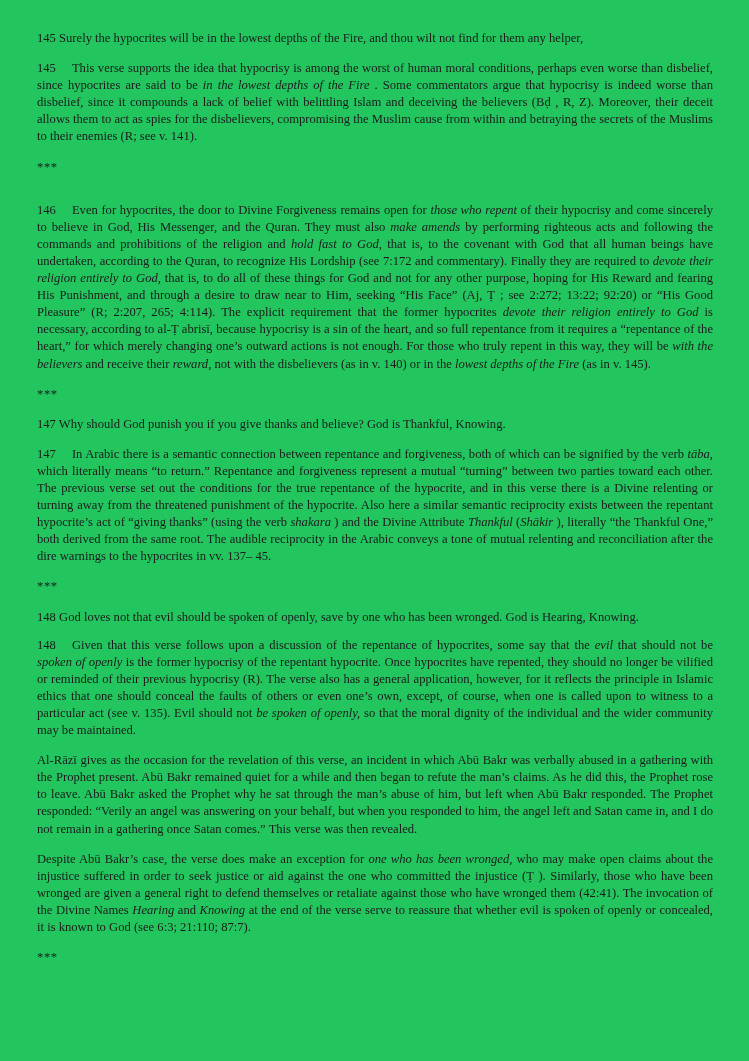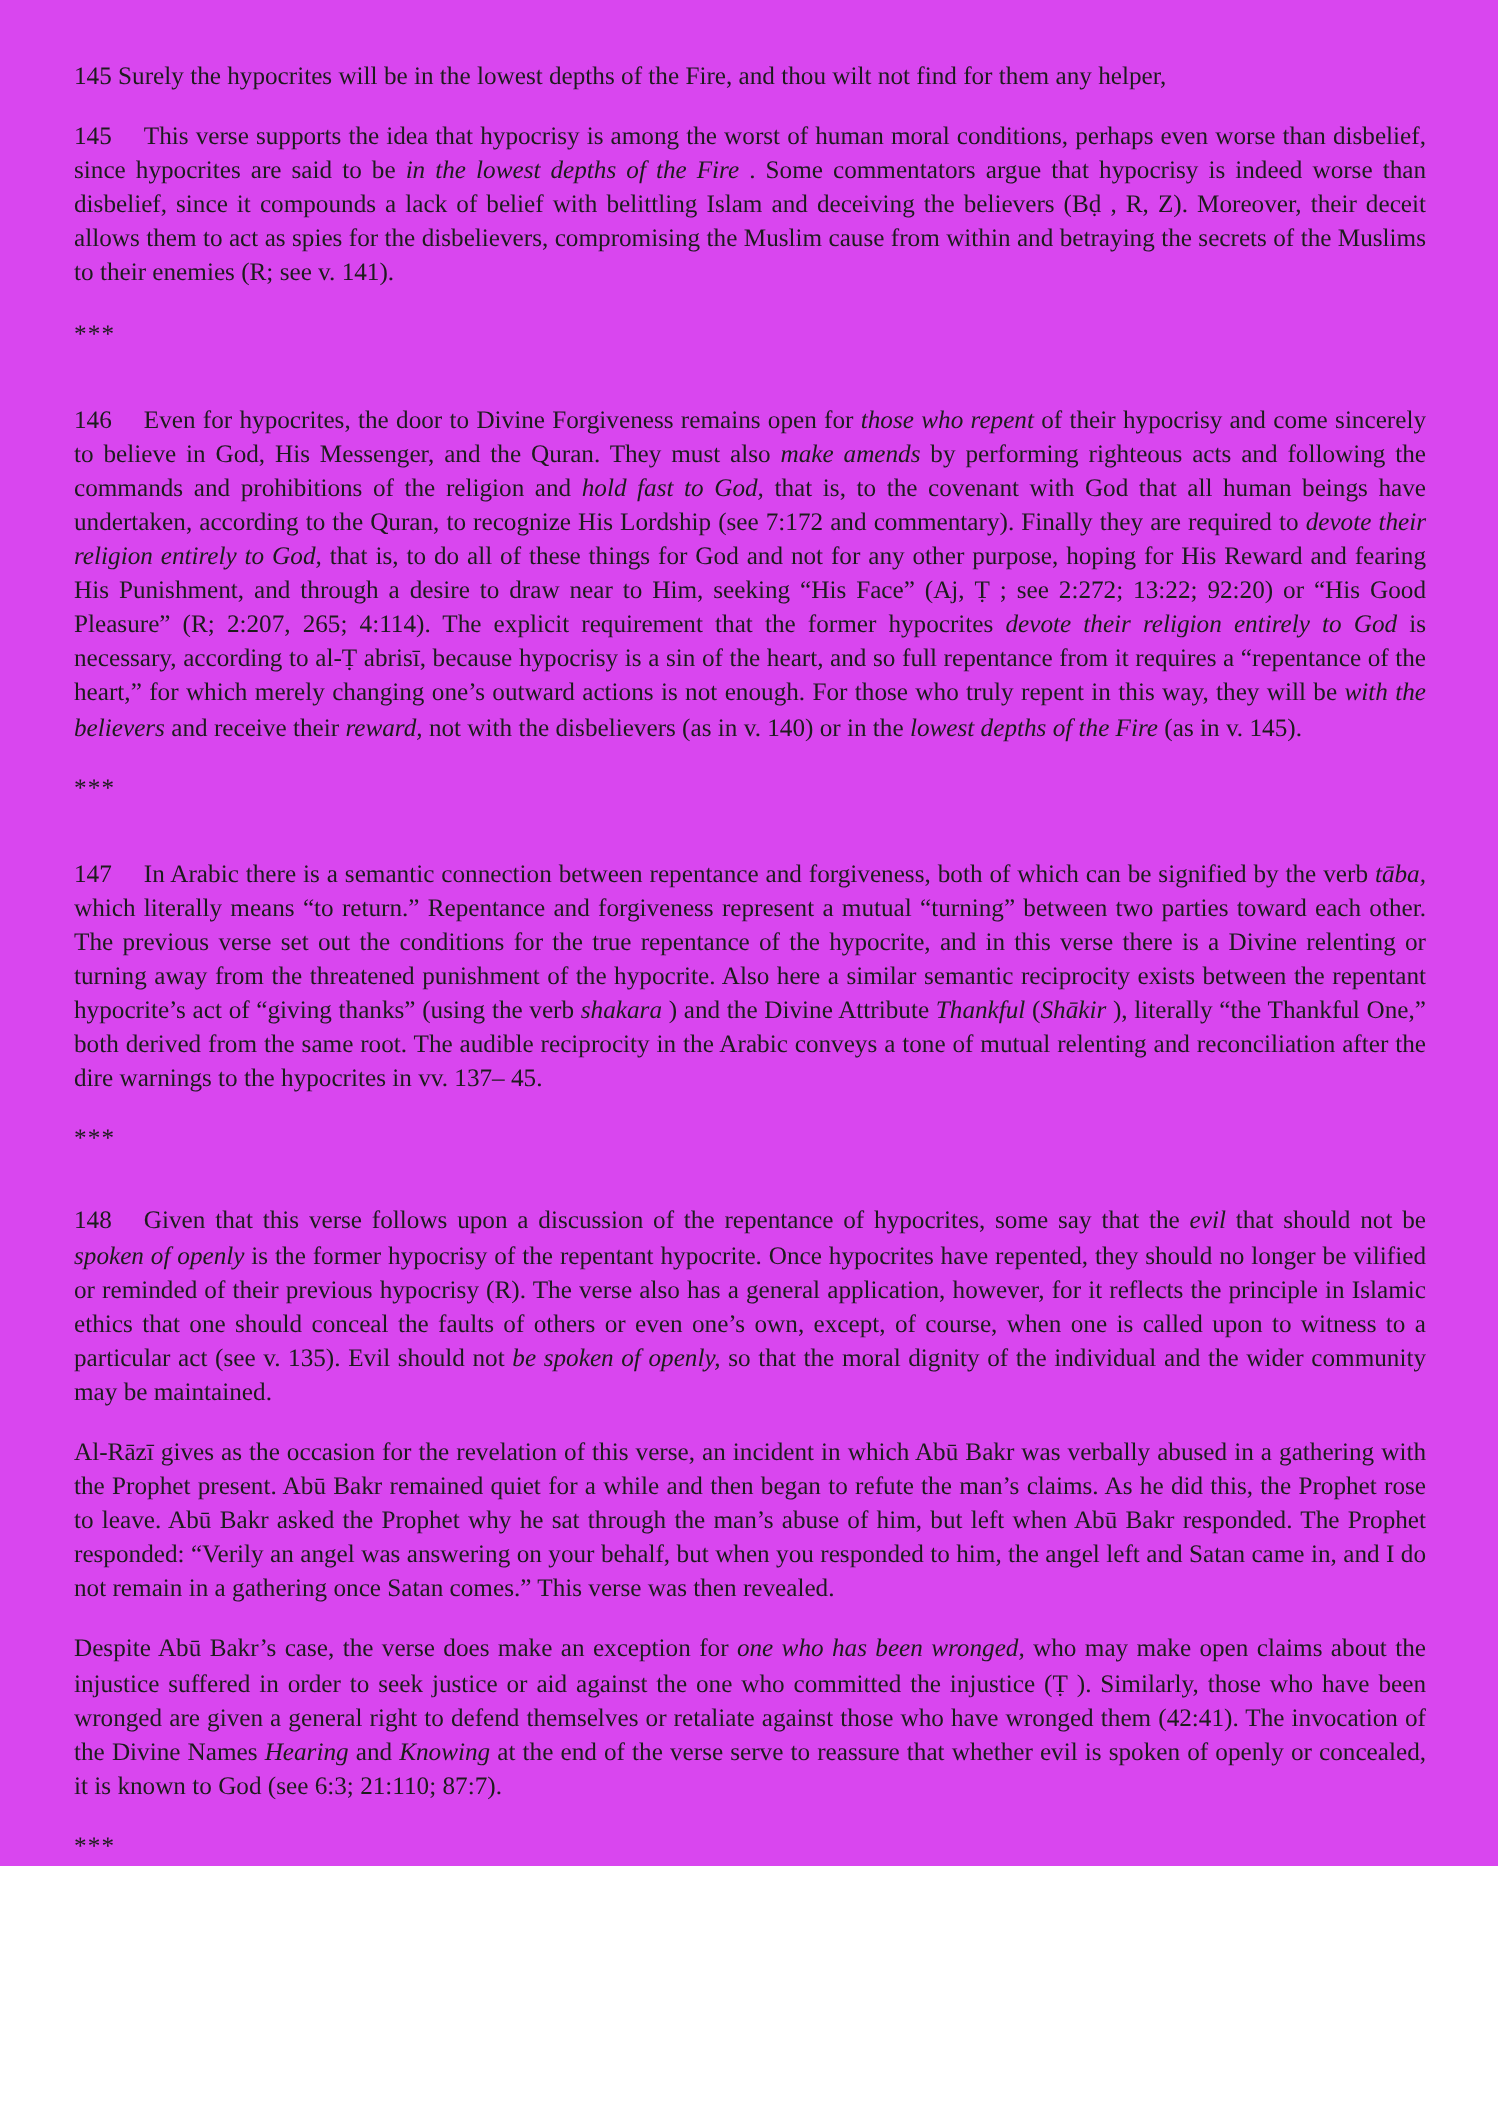--- a/index.html
+++ b/index.html
@@ -8,23 +8,23 @@
     padding: 0;
     background: #ffffff;
   }
   body {
     font-family: "Liberation Serif", "DejaVu Serif", serif;
     color: #1a1a1a;
   }
   .page {
     position: relative;
     width: 749px;
-    height: 933px;
+    height: 1061px;
     margin: 0 auto;
-    background: #d946ef;
+    background: #22c55e;
     box-sizing: border-box;
     overflow: hidden;
   }
   .content {
     position: absolute;
     left: 37px;
     top: 30px;
     width: 676px;
   }
   .block {
@@ -84,31 +84,33 @@
     <div class="gap-md"></div>
 
     <p class="block commentary"><span class="vnum">146</span><span>Even for hypocrites, the door to Divine Forgiveness remains open for </span><i>those who repent</i><span> of their hypocrisy and come sincerely to believe in God, His Messenger, and the Quran. They must also </span><i>make amends</i><span> by performing righteous acts and following the commands and prohibitions of the religion and </span><i>hold fast to God,</i><span> that is, to the covenant with God that all human beings have undertaken, according to the Quran, to recognize His Lordship (see 7:172 and commentary). Finally they are required to </span><i>devote their religion entirely to God,</i><span> that is, to do all of these things for God and not for any other purpose, hoping for His Reward and fearing His Punishment, and through a desire to draw near to Him, seeking “His Face” (Aj, Ṭ ; see 2:272; 13:22; 92:20) or “His Good Pleasure” (R; 2:207, 265; 4:114). The explicit requirement that the former hypocrites </span><i>devote their religion entirely to God</i><span> is necessary, according to al-Ṭ abrisī, because hypocrisy is a sin of the heart, and so full repentance from it requires a “repentance of the heart,” for which merely changing one’s outward actions is not enough. For those who truly repent in this way, they will be </span><i>with the believers</i><span> and receive their </span><i>reward,</i><span> not with the disbelievers (as in v. 140) or in the </span><i>lowest depths of the Fire</i><span> (as in v. 145).</span></p>
 
     <div class="gap-md"></div>
 
     <p class="sep">***</p>
 
     <div class="gap-md"></div>
 
+    <p class="block verse"><span>147</span> <span>Why should God punish you if you give thanks and believe? God is Thankful, Knowing.</span></p>
 
     <div class="gap-md"></div>
 
     <p class="block commentary"><span class="vnum">147</span><span>In Arabic there is a semantic connection between repentance and forgiveness, both of which can be signified by the verb </span><i>tāba,</i><span> which literally means “to return.” Repentance and forgiveness represent a mutual “turning” between two parties toward each other. The previous verse set out the conditions for the true repentance of the hypocrite, and in this verse there is a Divine relenting or turning away from the threatened punishment of the hypocrite. Also here a similar semantic reciprocity exists between the repentant hypocrite’s act of “giving thanks” (using the verb </span><i>shakara</i><span> ) and the Divine Attribute </span><i>Thankful</i><span> (</span><i>Shākir</i><span> ), literally “the Thankful One,” both derived from the same root. The audible reciprocity in the Arabic conveys a tone of mutual relenting and reconciliation after the dire warnings to the hypocrites in vv. 137– 45.</span></p>
 
     <div class="gap-md"></div>
 
     <p class="sep">***</p>
 
     <div class="gap-md"></div>
 
+    <p class="block verse"><span>148</span> <span>God loves not that evil should be spoken of openly, save by one who has been wronged. God is Hearing, Knowing.</span></p>
 
     <div class="gap-sm"></div>
 
     <p class="block commentary"><span class="vnum">148</span><span>Given that this verse follows upon a discussion of the repentance of hypocrites, some say that the </span><i>evil</i><span> that should not be </span><i>spoken of openly</i><span> is the former hypocrisy of the repentant hypocrite. Once hypocrites have repented, they should no longer be vilified or reminded of their previous hypocrisy (R). The verse also has a general application, however, for it reflects the principle in Islamic ethics that one should conceal the faults of others or even one’s own, except, of course, when one is called upon to witness to a particular act (see v. 135). Evil should not </span><i>be spoken of openly,</i><span> so that the moral dignity of the individual and the wider community may be maintained.</span></p>
 
     <div class="gap-md"></div>
 
     <p class="block plain">Al-Rāzī gives as the occasion for the revelation of this verse, an incident in which Abū Bakr was verbally abused in a gathering with the Prophet present. Abū Bakr remained quiet for a while and then began to refute the man’s claims. As he did this, the Prophet rose to leave. Abū Bakr asked the Prophet why he sat through the man’s abuse of him, but left when Abū Bakr responded. The Prophet responded: “Verily an angel was answering on your behalf, but when you responded to him, the angel left and Satan came in, and I do not remain in a gathering once Satan comes.” This verse was then revealed.</p>
 
     <div class="gap-md"></div>

